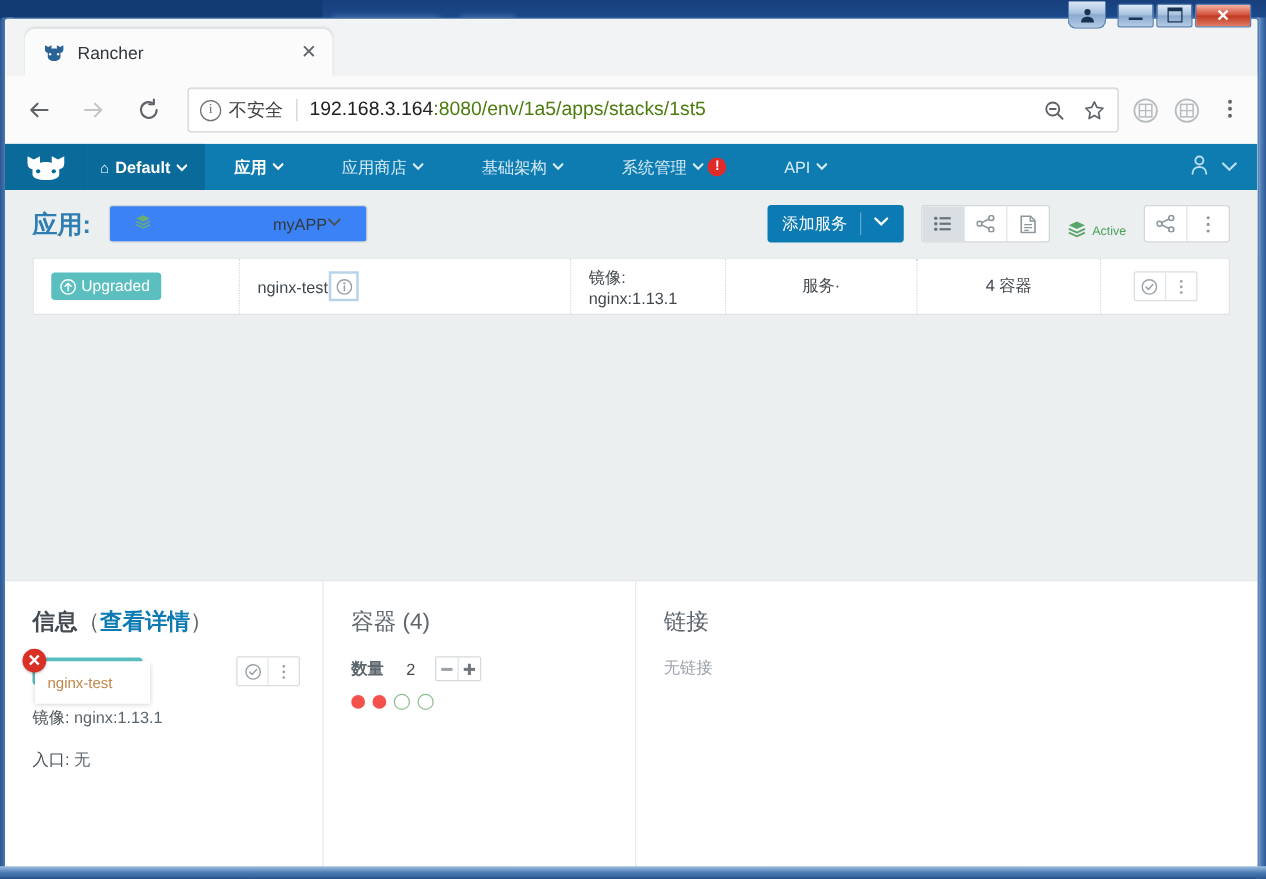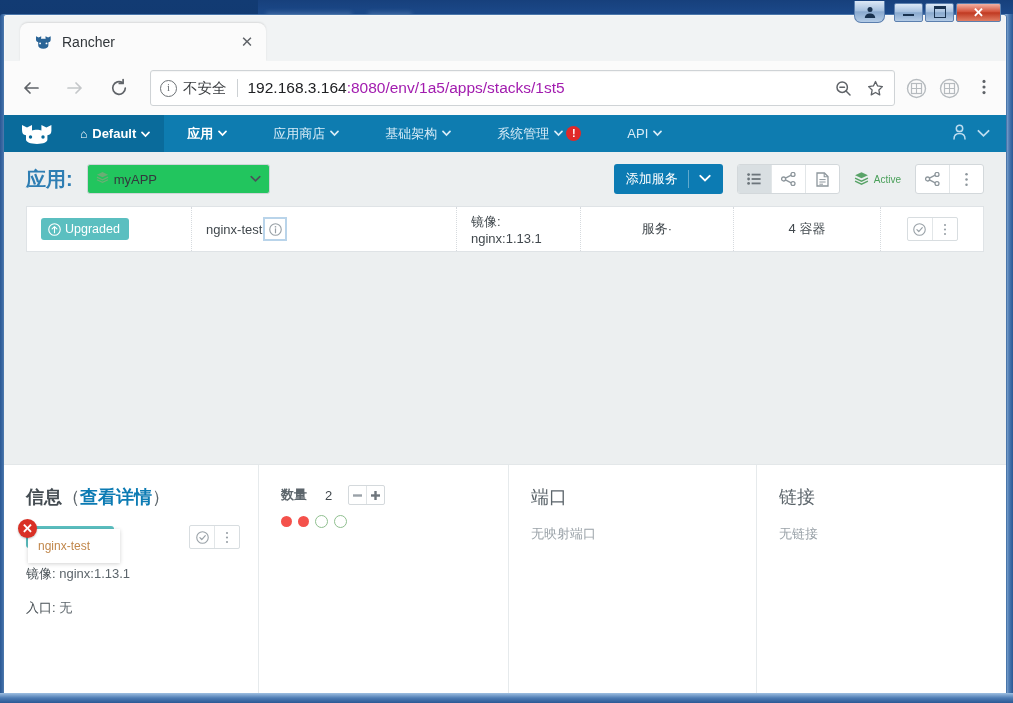--- a/index.html
+++ b/index.html
@@ -116,21 +116,21 @@
     font-size: 11px; line-height: 13px; text-align: center; color: #6d7276;
     margin-right: 6px; font-family: "Liberation Serif", serif;
   }
   #omnibox .divider {
     width: 1px; height: 18px; background: #cdd1d4; margin: 0 10px; flex: none;
   }
   #url {
     flex: 1; font-size: 15.5px; color: #202124; white-space: nowrap;
     overflow: hidden;
   }
-  #url .dim { color: #a21caf; }
+  #url .dim { color: #4d7c0f; }
   .omni-icon {
     width: 26px; height: 26px; margin-right: 6px; flex: none;
     display: flex; align-items: center; justify-content: center;
     color: #5f6368; cursor: pointer;
   }
   .ext-icon {
     width: 24px; height: 24px; margin-left: 9px; flex: none;
     display: flex; align-items: center; justify-content: center;
     color: #b6bbbf; cursor: pointer;
   }
@@ -183,30 +183,30 @@
   #page-head {
     height: 54px; background: #eceff0;
     display: flex; align-items: center; padding: 0 22px;
     position: relative;
   }
   #page-title {
     font-size: 20px; color: #2e7eb3; font-weight: bold; margin-right: 14px;
     white-space: nowrap;
   }
   #stack-select {
-    width: 165px; height: 28px; background: #22c55e;
+    width: 165px; height: 28px; background: #3b82f6;
     border: 1px solid #cfd5d8; border-radius: 3px;
-    display: flex; align-items: center; padding: 0 8px;
-    font-size: 13px; color: #33393d; cursor: pointer; flex: none;
+    display: flex; align-items: center; padding: 0 20px;
+    font-size: 13px; color: #33393d; cursor: pointer; flex: none; text-align: right;
   }
   #stack-select .stack-ic { margin-right: 5px; flex: none; }
   #stack-select .sel-label { flex: 1; }
   #stack-select .caret { color: #4a5258; font-size: 10px; }
   #head-right {
-    margin-left: auto; display: flex; align-items: center;
+    margin-left: auto; display: flex; align-items: flex-end;
   }
   #add-service {
     height: 30px; background: #0c7bb3; color: #fff;
     border-radius: 3px; display: flex; align-items: center;
     padding: 0 12px; font-size: 13px; cursor: pointer; flex: none;
   }
   #add-service .sep {
     width: 1px; height: 18px; background: rgba(255,255,255,0.35); margin: 0 10px;
   }
   #add-service .caret { font-size: 10px; }
@@ -715,20 +715,21 @@
             <span class="k">镜像:</span>
             <span>nginx:1.13.1</span>
           </div>
           <div class="kv">
             <span class="k">入口:</span>
             <span>无</span>
           </div>
         </div>
 
         <div class="col" id="col-cont">
+          <div class="col-head">容器 (4)</div>
           <div class="scale-row">
             <span class="lbl">数量</span>
             <span class="num">2</span>
             <span class="stepper">
               <span class="sbtn">
                 <svg width="11" height="11" viewBox="0 0 11 11">
                     <rect x="1" y="4.3" width="9" height="2.4" fill="#9aa2a8"></rect>
                   </svg>
               </span>
               <span class="sbtn">
@@ -740,24 +741,20 @@
             </span>
           </div>
           <div class="dots">
             <span class="dot bad"></span>
             <span class="dot bad"></span>
             <span class="dot idle"></span>
             <span class="dot idle"></span>
           </div>
         </div>
 
-        <div class="col" id="col-port">
-          <div class="col-head">端口</div>
-          <div class="muted">无映射端口</div>
-        </div>
 
         <div class="col" id="col-link">
           <div class="col-head">链接</div>
           <div class="muted">无链接</div>
         </div>
       </div>
 
     </div>
   </div>
 

